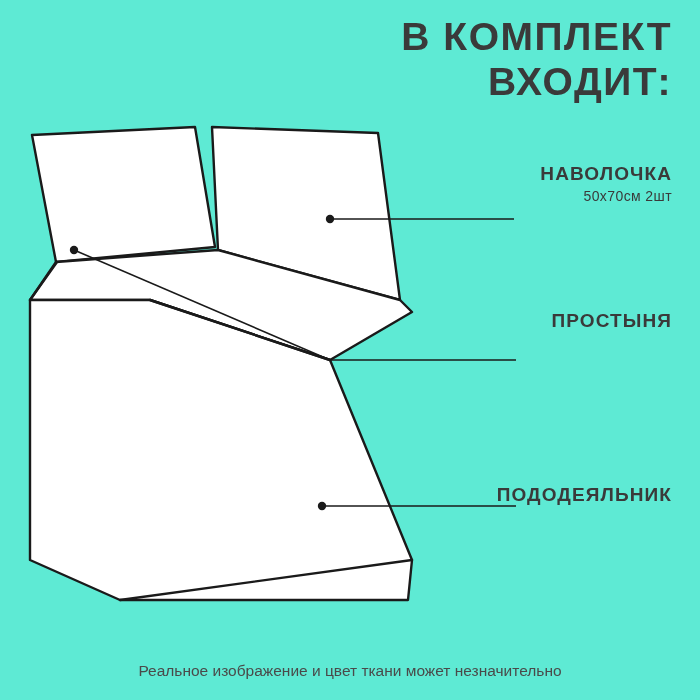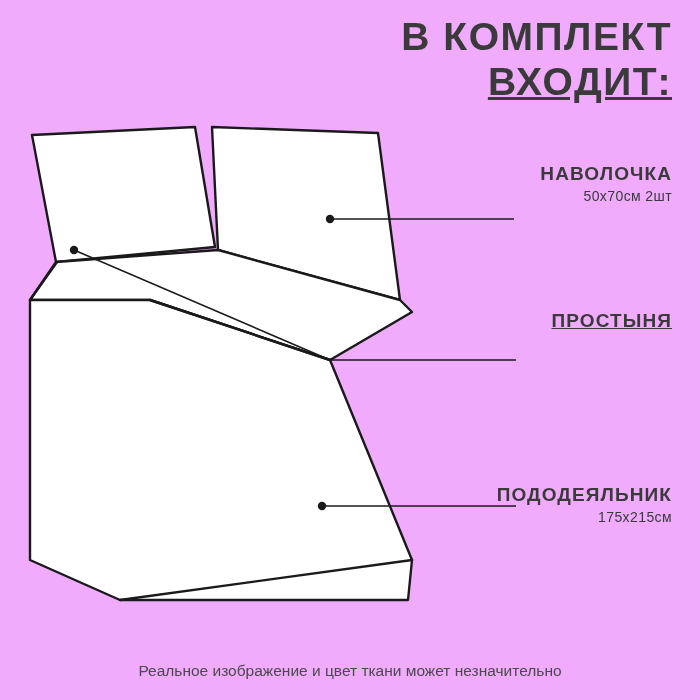--- a/index.html
+++ b/index.html
@@ -7,39 +7,38 @@
     padding: 0;
     background: #ffffff;
   }
   body {
     font-family: "Liberation Sans", sans-serif;
   }
   .page {
     position: relative;
     width: 700px;
     height: 700px;
-    background: #f0abfc;
+    background: #5eead4;
     overflow: hidden;
   }
   .title {
     position: absolute;
     top: 14px;
     left: 0;
     width: 672px;
     text-align: right;
     font-weight: bold;
     font-size: 39px;
     line-height: 45px;
     letter-spacing: 1.5px;
     color: #3a3a3a;
     text-transform: uppercase;
   }
   .title .line2 {
     display: block;
-    text-decoration: underline;
   }
   .diagram {
     position: absolute;
     top: 0;
     left: 0;
     width: 700px;
     height: 700px;
   }
   .label {
     position: absolute;
@@ -54,21 +53,21 @@
     line-height: 23px;
     text-transform: uppercase;
   }
   .label .size {
     display: block;
     font-size: 14px;
     line-height: 23px;
     letter-spacing: 0.4px;
   }
   #label-pillowcase { right: 28px; top: 162px; }
-  #label-sheet      { right: 28px; top: 309px; text-decoration: underline; }
+  #label-sheet      { right: 28px; top: 309px; }
   #label-duvet      { right: 28px; top: 455px; margin-top: 28px; }
 
   .footnote {
     position: absolute;
     left: 0;
     right: 0;
     bottom: 18px;
     text-align: center;
     color: #4a4a4a;
     font-size: 15.5px;
@@ -119,20 +118,19 @@
     <span class="name">Наволочка</span>
     <span class="size">50x70см 2шт</span>
   </div>
 
   <div class="label" id="label-sheet">
     <span class="name">Простыня</span>
   </div>
 
   <div class="label" id="label-duvet">
     <span class="name">Пододеяльник</span>
-    <span class="size">175x215см</span>
   </div>
 
   <div class="footnote">
     <span>Реальное изображение и цвет ткани может незначительно</span>
   </div>
 
 </div>
 
 </body></html>

